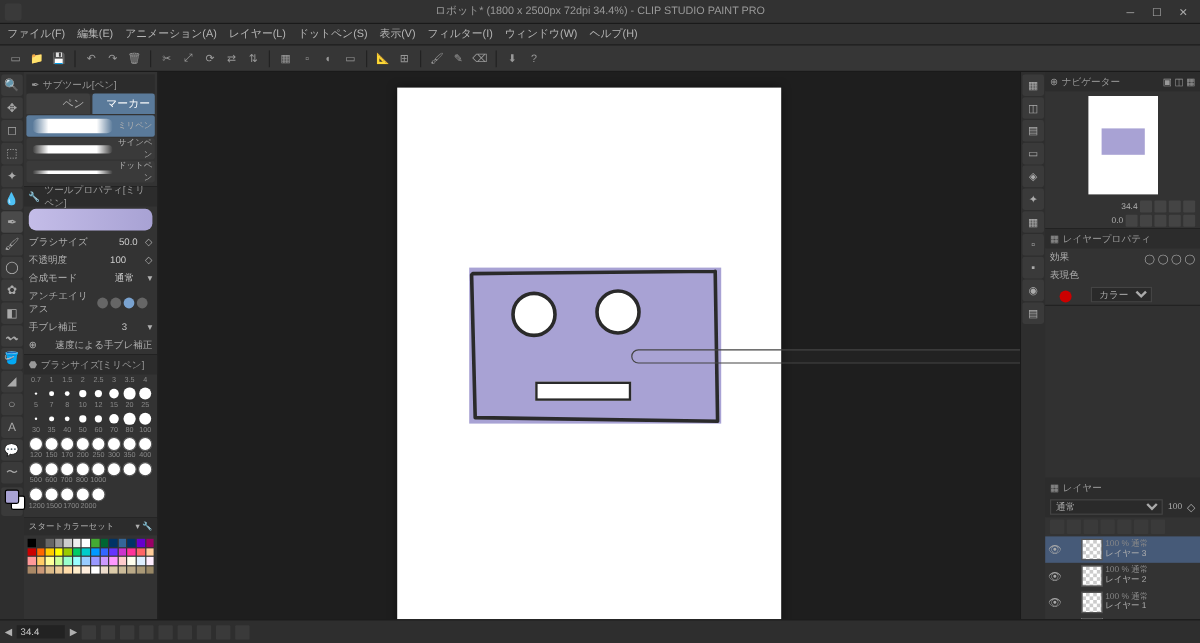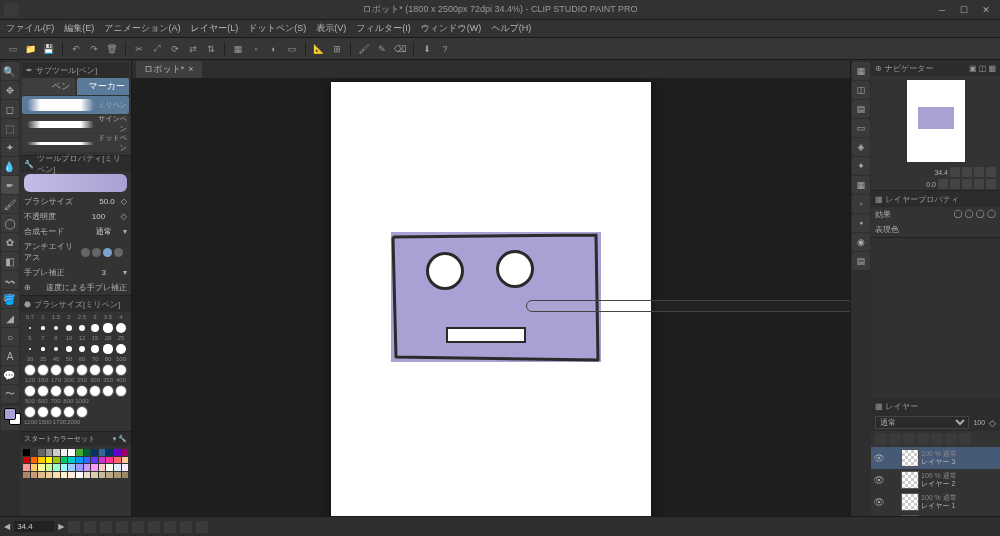--- a/index.html
+++ b/index.html
@@ -95,21 +95,21 @@
 .right-strip { width: 20px; background: #2e2e2e; display: flex; flex-direction: column; gap: 1px; padding-top: 2px; }
 .right-strip div { width: 18px; height: 18px; margin-left: 1px; background: #3a3a3a; display:flex; align-items:center; justify-content:center; color:#aaa; cursor:pointer; font-size:9px; border-radius:2px;}
 .right-inner { flex: 1; display: flex; flex-direction: column; }
 
 .navigator .thumb-wrap { padding: 4px; }
 .navigator .thumb { width: 58px; height: 82px; background: #fff; margin: 0 auto; position: relative; }
 .navigator .thumb .mini-head { position:absolute; left:11px; top:27px; width:36px; height:22px; background:#a8a2d4; }
 .navigator .nav-info { display: flex; justify-content: flex-end; gap: 2px; padding: 1px 4px; font-size: 7px; align-items:center;}
 .navigator .nav-info .ico { width:10px; height:10px; background:#444; display:inline-block; border-radius:1px;}
 
-.layer-prop .row { display:flex; align-items:flex-start; padding:2px 4px; gap:16px; font-size:8px;}
+.layer-prop .row { display:flex; align-items:flex-end; padding:2px 4px; gap:16px; font-size:8px;}
 .layer-prop .color-chip { width:10px; height:10px; background:#c00; border-radius:50%;}
 .layer-prop select { background:#2a2a2a; color:#aaa; border:1px solid #444; font-size:8px; padding:0 2px;}
 
 .layers .layer-head { display:flex; align-items:center; padding:2px 4px; gap:4px; background:#2c2c2c;}
 .layers .layer-head select { background:#2a2a2a; color:#aaa; border:1px solid #444; font-size:8px; flex:1;}
 .layers .layer-head .opacity { font-size:7px;}
 .layers .layer-icons { display:flex; gap:2px; padding:2px 4px; }
 .layers .layer-icons div { width:12px; height:12px; background:#3a3a3a; border-radius:1px; cursor:pointer;}
 .layers .layer-list { }
 .layer-item { display:flex; align-items:center; padding:1px 2px; gap:2px; cursor:pointer; height:22px;}
@@ -526,26 +526,20 @@
             <div style="background: rgb(204, 187, 153);"></div>
             <div style="background: rgb(187, 170, 136);"></div>
             <div style="background: rgb(170, 153, 119);"></div>
             <div style="background: rgb(153, 136, 102);"></div>
           </div>
       </div>
     </div>
   </div>
 
   <div class="center-area">
-    <div class="doc-tab">
-      <div class="tab">
-        <span>ロボット*</span>
-        <span>×</span>
-      </div>
-    </div>
     <div class="canvas-wrap">
       <div class="canvas">
         <div class="robot-head"></div>
         <svg class="robot-outline" viewBox="0 0 210 130">
           <path d="M3,5 L205,3 M205,3 L207,128 M207,128 L5,125 M5,125 L2,6"></path>
         </svg>
         <div class="eye l"></div>
         <div class="eye r"></div>
         <div class="mouth"></div>
         <div class="cursor-line"></div>
@@ -602,20 +596,24 @@
             <span class="ico">▦</span>
             <span>レイヤープロパティ</span>
           </div>
         <div class="row">
             <span>効果</span>
             <span style="margin-left:auto">◯ ◯ ◯ ◯</span>
           </div>
         <div class="row">
             <span>表現色</span>
           </div>
+        <div class="row" style="padding-left:12px;">
+            <span class="color-chip"></span>
+            <select><option>カラー</option></select>
+          </div>
       </div>
 
       <div style="flex:1"></div>
 
       <div class="panel layers">
         <div class="panel-head">
             <span class="ico">▦</span>
             <span>レイヤー</span>
           </div>
         <div class="layer-head">

